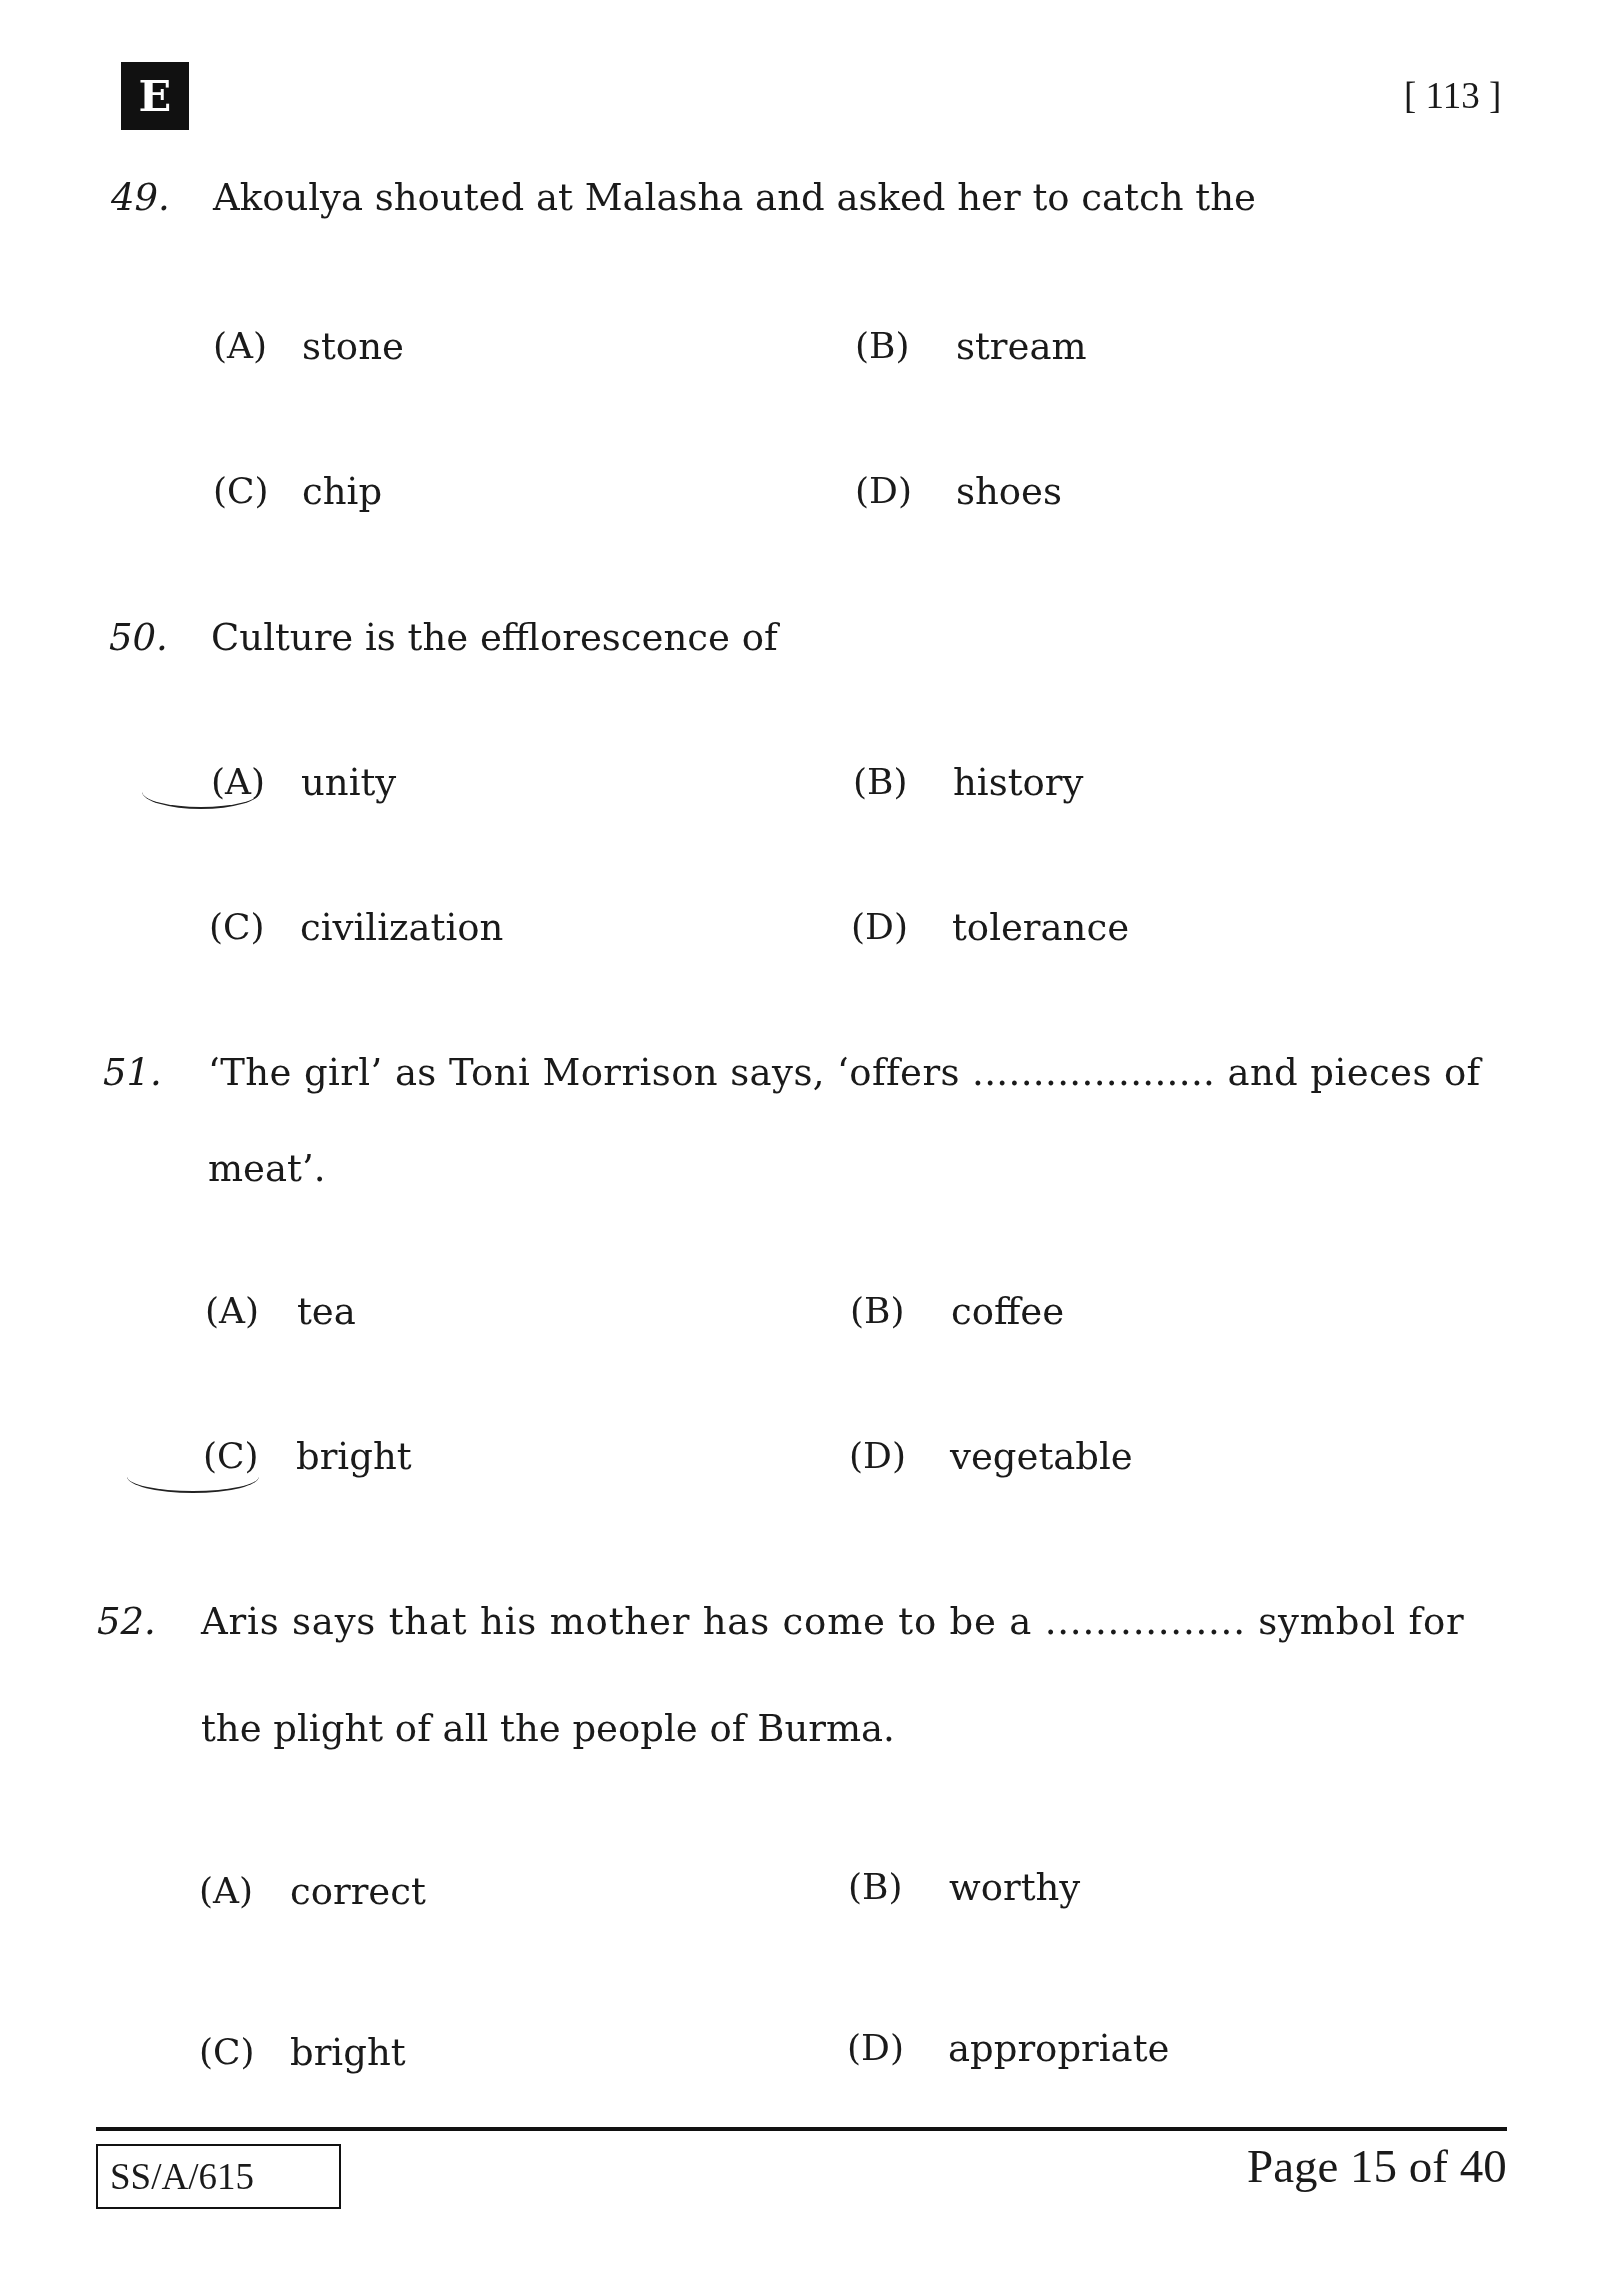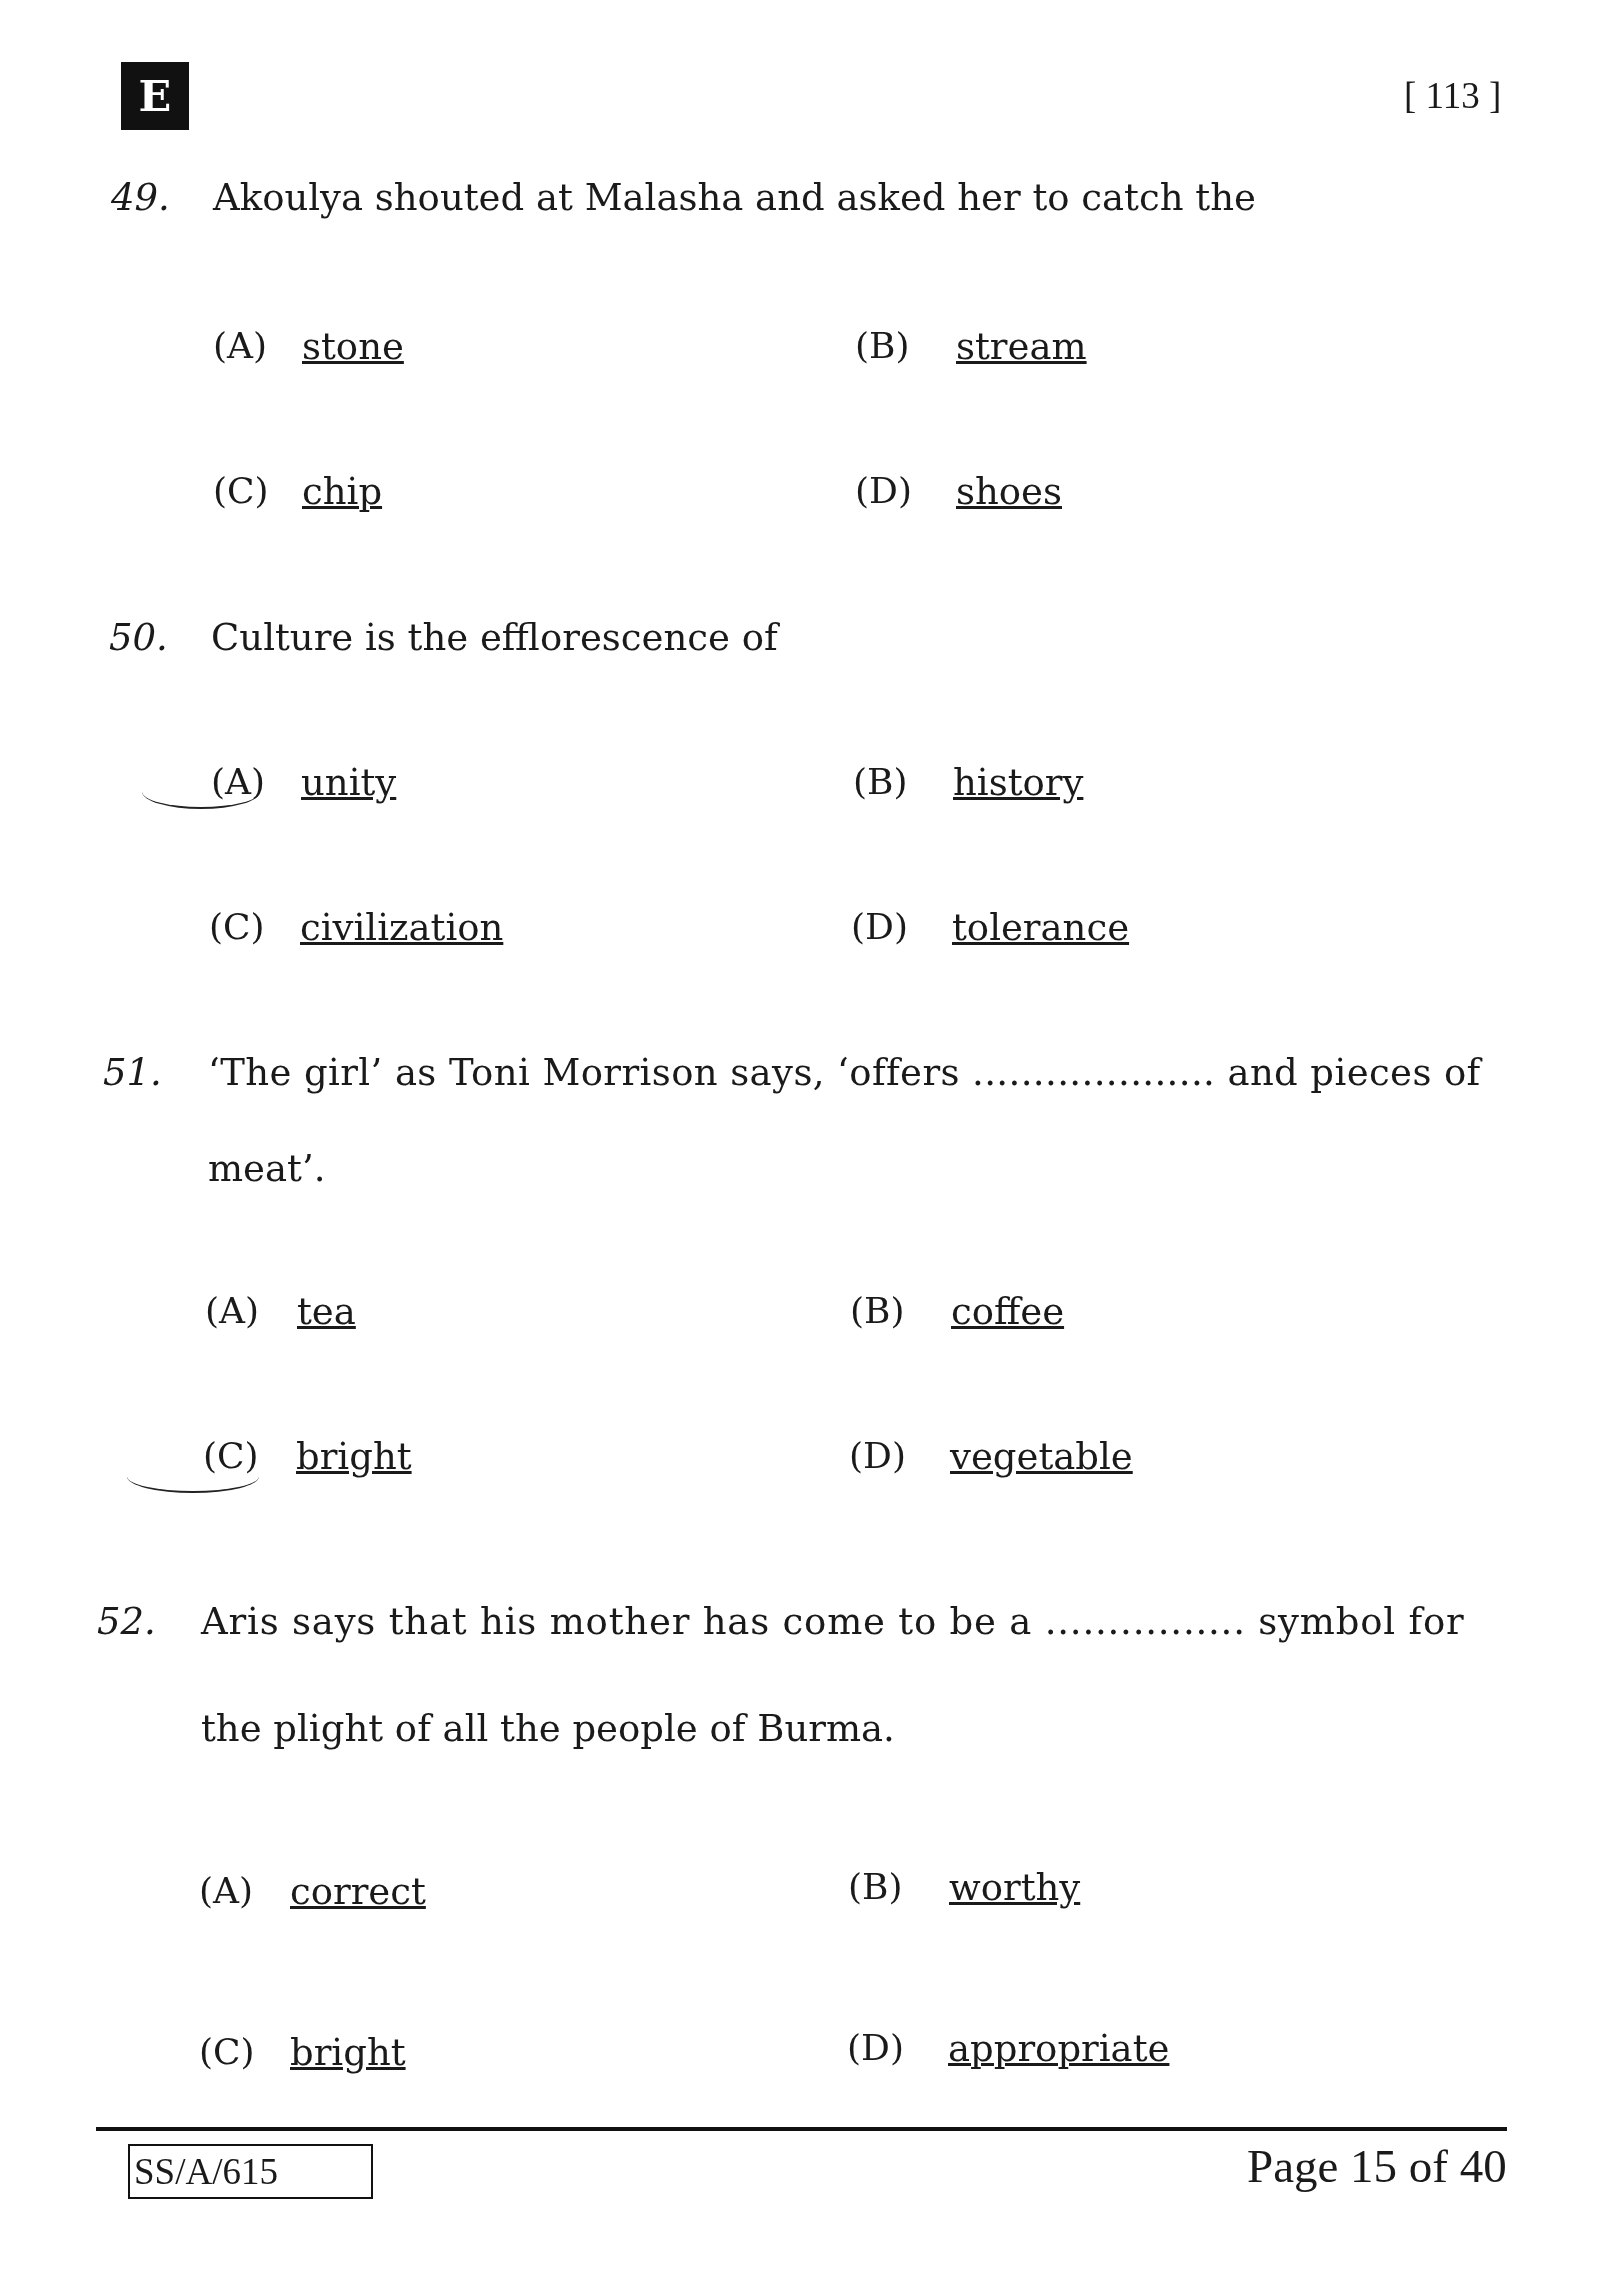--- a/index.html
+++ b/index.html
@@ -6,25 +6,25 @@
   body { width: 1621px; height: 2293px; position: relative; overflow: hidden;
          font-family: "DejaVu Serif", "Liberation Serif", serif; color: #1a1a1a; }
   .abs { position: absolute; white-space: nowrap; }
   .ebox { left: 121px; top: 62px; width: 68px; height: 68px; background: #111;
           color: #fff; font-weight: bold; font-size: 43px; display: flex;
           align-items: center; justify-content: center; }
   .pgnum { left: 1387px; top: 74px; font-size: 37px; font-family: "Liberation Serif", serif; margin-left: 17px; }
   .qnum { font-size: 37px; font-style: italic; }
   .qtext { font-size: 37px; }
   .opt-l { font-size: 36px; }
-  .opt-t { font-size: 37px; text-decoration: underline; }
+  .opt-t { font-size: 37px; }
   .footline { left: 96px; top: 2127px; width: 1411px; height: 3.9px; background: #111; }
-  .codebox { left: 96px; top: 2144px; width: 245px; height: 55px; border: 2.9px solid #111;
+  .codebox { left: 96px; top: 2144px; width: 245px; height: 65px; border: 2.9px solid #111;
              box-sizing: border-box; font-size: 37px; font-family: "Liberation Serif", serif;
-             display: flex; align-items: center; padding-left: 4px; margin-left: 32px; }
+             display: flex; align-items: center; padding-left: 12px; }
   .pageof { left: 1247px; top: 2139px; font-size: 47px; font-family: "Liberation Serif", serif; }
   .mark { position: absolute; border-bottom: 2.9px solid #222; border-radius: 0 0 50% 50%; }
 </style>
 </head>
 <body>
 
 <div class="abs ebox">E</div>
 <div class="abs pgnum">[ 113 ]</div>
 
 <div>

